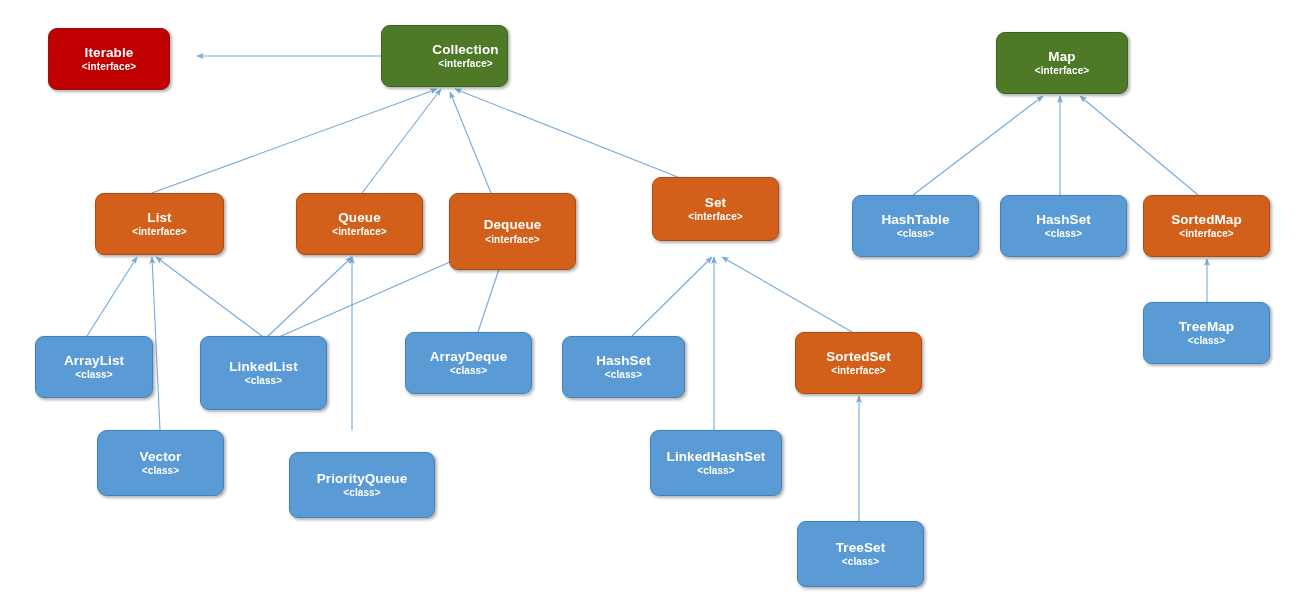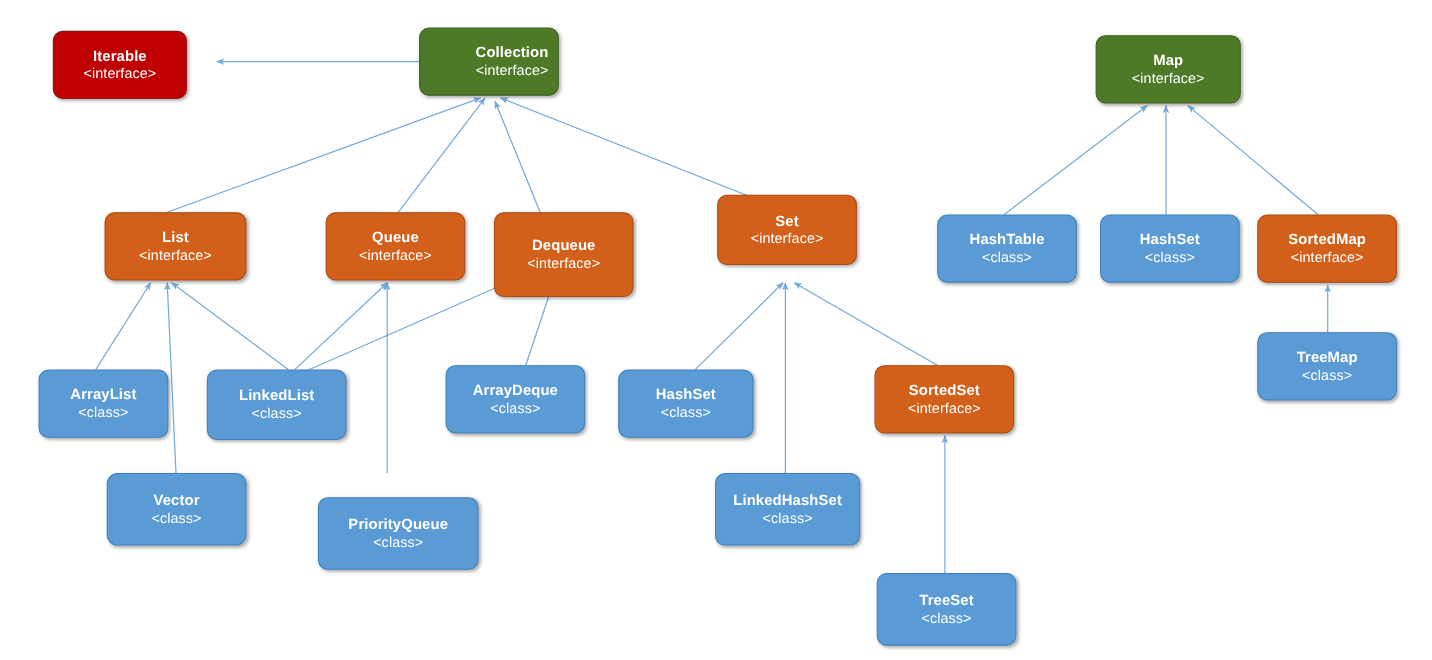--- a/index.html
+++ b/index.html
@@ -39,22 +39,22 @@
     line-height: 1.22;
     letter-spacing: 0.1px;
     box-shadow: 1.5px 1.5px 3px rgba(0,0,0,0.30);
   }
   .node .node-title {
     font-size: 13.5px;
     font-weight: bold;
     display: block;
   }
   .node .node-stereotype {
-    font-size: 13px;
-    font-weight: normal;
+    font-size: 10px;
+    font-weight: bold;
     display: block;
   }
   .kind-interface-root {
     background: #4e7a28;
     border: 1.2px solid #3e6120;
   }
   .kind-iterable {
     background: #c00000;
     border: 1.2px solid #8d1414;
   }
@@ -140,21 +140,21 @@
         <span class="node-stereotype">&lt;class&gt;</span>
       </div>
       <div class="node kind-interface" style="left: 1143px; top: 195px; width: 127px; height: 62px;">
         <span class="node-title">SortedMap</span>
         <span class="node-stereotype">&lt;interface&gt;</span>
       </div>
       <div class="node kind-class" style="left: 35px; top: 336px; width: 118px; height: 62px;">
         <span class="node-title">ArrayList</span>
         <span class="node-stereotype">&lt;class&gt;</span>
       </div>
-      <div class="node kind-class" style="left: 188px; top: 336px; width: 127px; height: 64px;">
+      <div class="node kind-class" style="left: 200px; top: 336px; width: 127px; height: 74px;">
         <span class="node-title">LinkedList</span>
         <span class="node-stereotype">&lt;class&gt;</span>
       </div>
       <div class="node kind-class" style="left: 405px; top: 332px; width: 127px; height: 62px;">
         <span class="node-title">ArrayDeque</span>
         <span class="node-stereotype">&lt;class&gt;</span>
       </div>
       <div class="node kind-class" style="left: 562px; top: 336px; width: 123px; height: 62px;">
         <span class="node-title">HashSet</span>
         <span class="node-stereotype">&lt;class&gt;</span>

